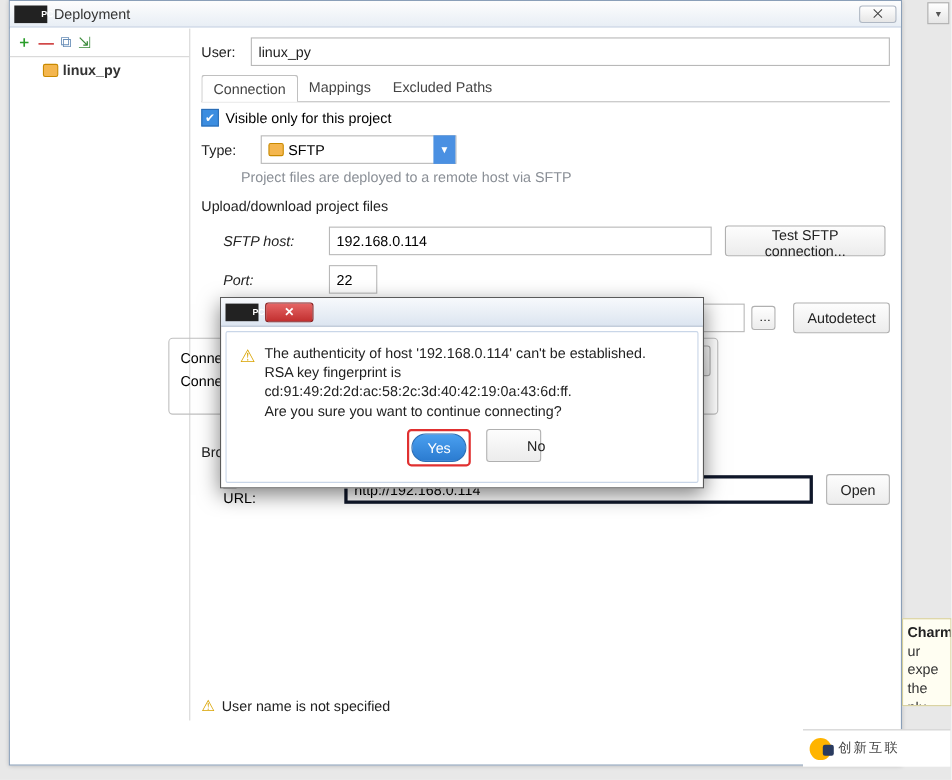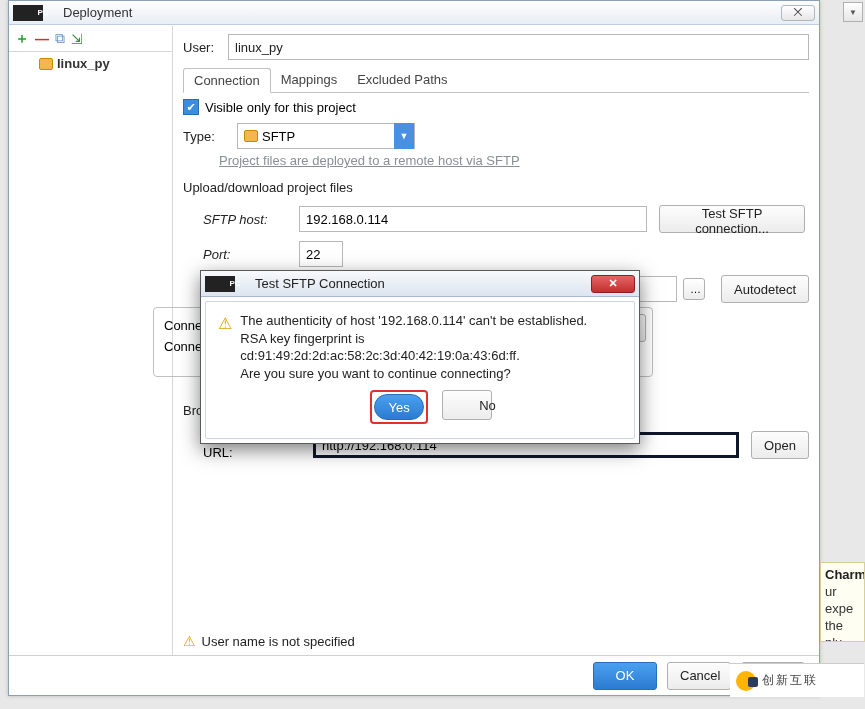--- a/index.html
+++ b/index.html
@@ -1,20 +1,20 @@
 <!DOCTYPE html>
 <html><head>
 <meta charset="utf-8">
 <style>
 * { box-sizing: border-box; font-family: "Segoe UI", Tahoma, Arial, sans-serif; font-size: 13px; }
 html, body { margin:0; padding:0; }
 body { background:#e8e8e8; width:865px; height:709px; overflow:hidden; position:relative; }
 .win { position:absolute; top:0; left:8px; width:812px; height:696px; background:#fff; border:1px solid #8a9fb8; box-shadow:0 0 4px rgba(0,0,0,0.2); }
 .titlebar { height:24px; display:flex; align-items:center; padding:0 4px; background:linear-gradient(#fdfdfd,#e8eef5); border-bottom:1px solid #c0cde0; }
-.app-ic { width:16px; height:16px; background:#222; color:#fff; font-size:8px; display:flex; align-items:center; justify-content:center; font-weight:bold; margin-right:20px;padding-left:30px;}
+.app-ic { width:16px; height:16px; background:#222; color:#fff; font-size:8px; display:flex; align-items:center; justify-content:center; font-weight:bold; margin-right:6px;padding-left:30px;}
 .title { flex:1; color:#333; }
 .winbtns { display:flex; gap:4px; }
 .winbtn { width:34px; height:16px; border:1px solid #b0b8c4; background:linear-gradient(#fff,#e6e6e6); border-radius:3px; display:flex; align-items:center; justify-content:center; font-size:11px; color:#444;}
 .toolbar { height:26px; display:flex; align-items:center; gap:6px; padding:0 6px; border-bottom:1px solid #d6d6d6; }
 .body { position:absolute; top:25px; left:0; right:0; bottom:40px; display:flex; }
 .side { width:170px; border-right:1px solid #d6d6d6; background:#fff; }
 .tool-ic { font-size:14px; }
 .add { color:#2a9d2a; font-weight:bold; }
 .rem { color:#c33; font-weight:bold; }
 .server-item { display:flex; align-items:center; gap:4px; padding:2px 6px; margin:2px 24px 0 24px; font-weight:bold; color:#333; }
@@ -25,21 +25,21 @@
 .input { flex:1; height:26px; border:1px solid #b8b8b8; padding:2px 6px; background:#fff; color:#222; }
 .tabs { display:flex; border-bottom:1px solid #c0c0c0; margin-bottom:6px; }
 .tab { padding:4px 10px; color:#444; cursor:pointer; }
 .tab.active { background:#fff; border:1px solid #c0c0c0; border-bottom:1px solid #fff; margin-bottom:-1px; border-radius:3px 3px 0 0; }
 .chk-row { display:flex; align-items:center; gap:6px; margin-bottom:8px; }
 .chk { width:16px; height:16px; background:#3b8de0; border:1px solid #2a6db5; display:flex; align-items:center; justify-content:center; color:#fff; font-size:11px; }
 .type-row { display:flex; align-items:center; gap:18px; margin-bottom:4px; }
 .combo { display:flex; align-items:center; width:178px; height:26px; border:1px solid #b8b8b8; }
 .combo-body { flex:1; display:flex; align-items:center; gap:4px; padding:0 6px; }
 .combo-btn { width:20px; height:26px; background:#4a90e2; color:#fff; display:flex; align-items:center; justify-content:center; font-size:9px;}
-.hint { color:#8a8f96; margin:0 0 12px 36px;text-decoration:underline; }
+.hint { color:#8a8f96; margin:0 0 12px 36px; }
 .section { color:#222; margin:2px 0 10px 0; }
 .form-area { padding:0 0 0 20px; }
 .frow { display:flex; align-items:center; margin-bottom:8px; }
 .frow .flab { width:96px; color:#222;font-style:italic; }
 .frow .finput { height:26px; border:1px solid #b8b8b8; padding:2px 6px; background:#fff; }
 .btn { height:28px; padding:0 12px; border:1px solid #b0b0b0; background:linear-gradient(#fdfdfd,#ececec); border-radius:3px; cursor:pointer; color:#222; }
 .test-btn { margin-left:12px; width:146px; }
 .auto-btn { width:88px; }
 .sm-btn { width:22px; height:22px; border:1px solid #b0b0b0; background:linear-gradient(#fff,#ececec); border-radius:3px; margin-left:6px; font-size:11px;}
 .adv-wrap { margin:0 0 22px 0; }
@@ -179,31 +179,25 @@
         <button class="btn open-btn">Open</button>
       </div>
 
       <div class="warn-line">
         <span class="warn-ic">⚠</span>
         <span>User name is not specified</span>
       </div>
     </div>
   </div>
 
-  <div class="footer">
-    <button class="btn ok-btn">OK</button>
-    <button class="btn cancel-btn">Cancel</button>
-    <button class="btn help-btn">Help</button>
-  </div>
 </div>
 
 <div class="modal">
   <div class="modal-title">
     <div class="app-ic">PC</div>
-    <div class="mtxt">Test SFTP Connection</div>
     <div class="close-x">✕</div>
   </div>
   <div class="modal-body">
     <div class="mwarn">⚠</div>
     <div class="mtext">
       <div>The authenticity of host '192.168.0.114' can't be established.</div>
       <div>RSA key fingerprint is cd:91:49:2d:2d:ac:58:2c:3d:40:42:19:0a:43:6d:ff.</div>
       <div>Are you sure you want to continue connecting?</div>
       <div class="modal-btns">
         <span class="yes-wrap">

